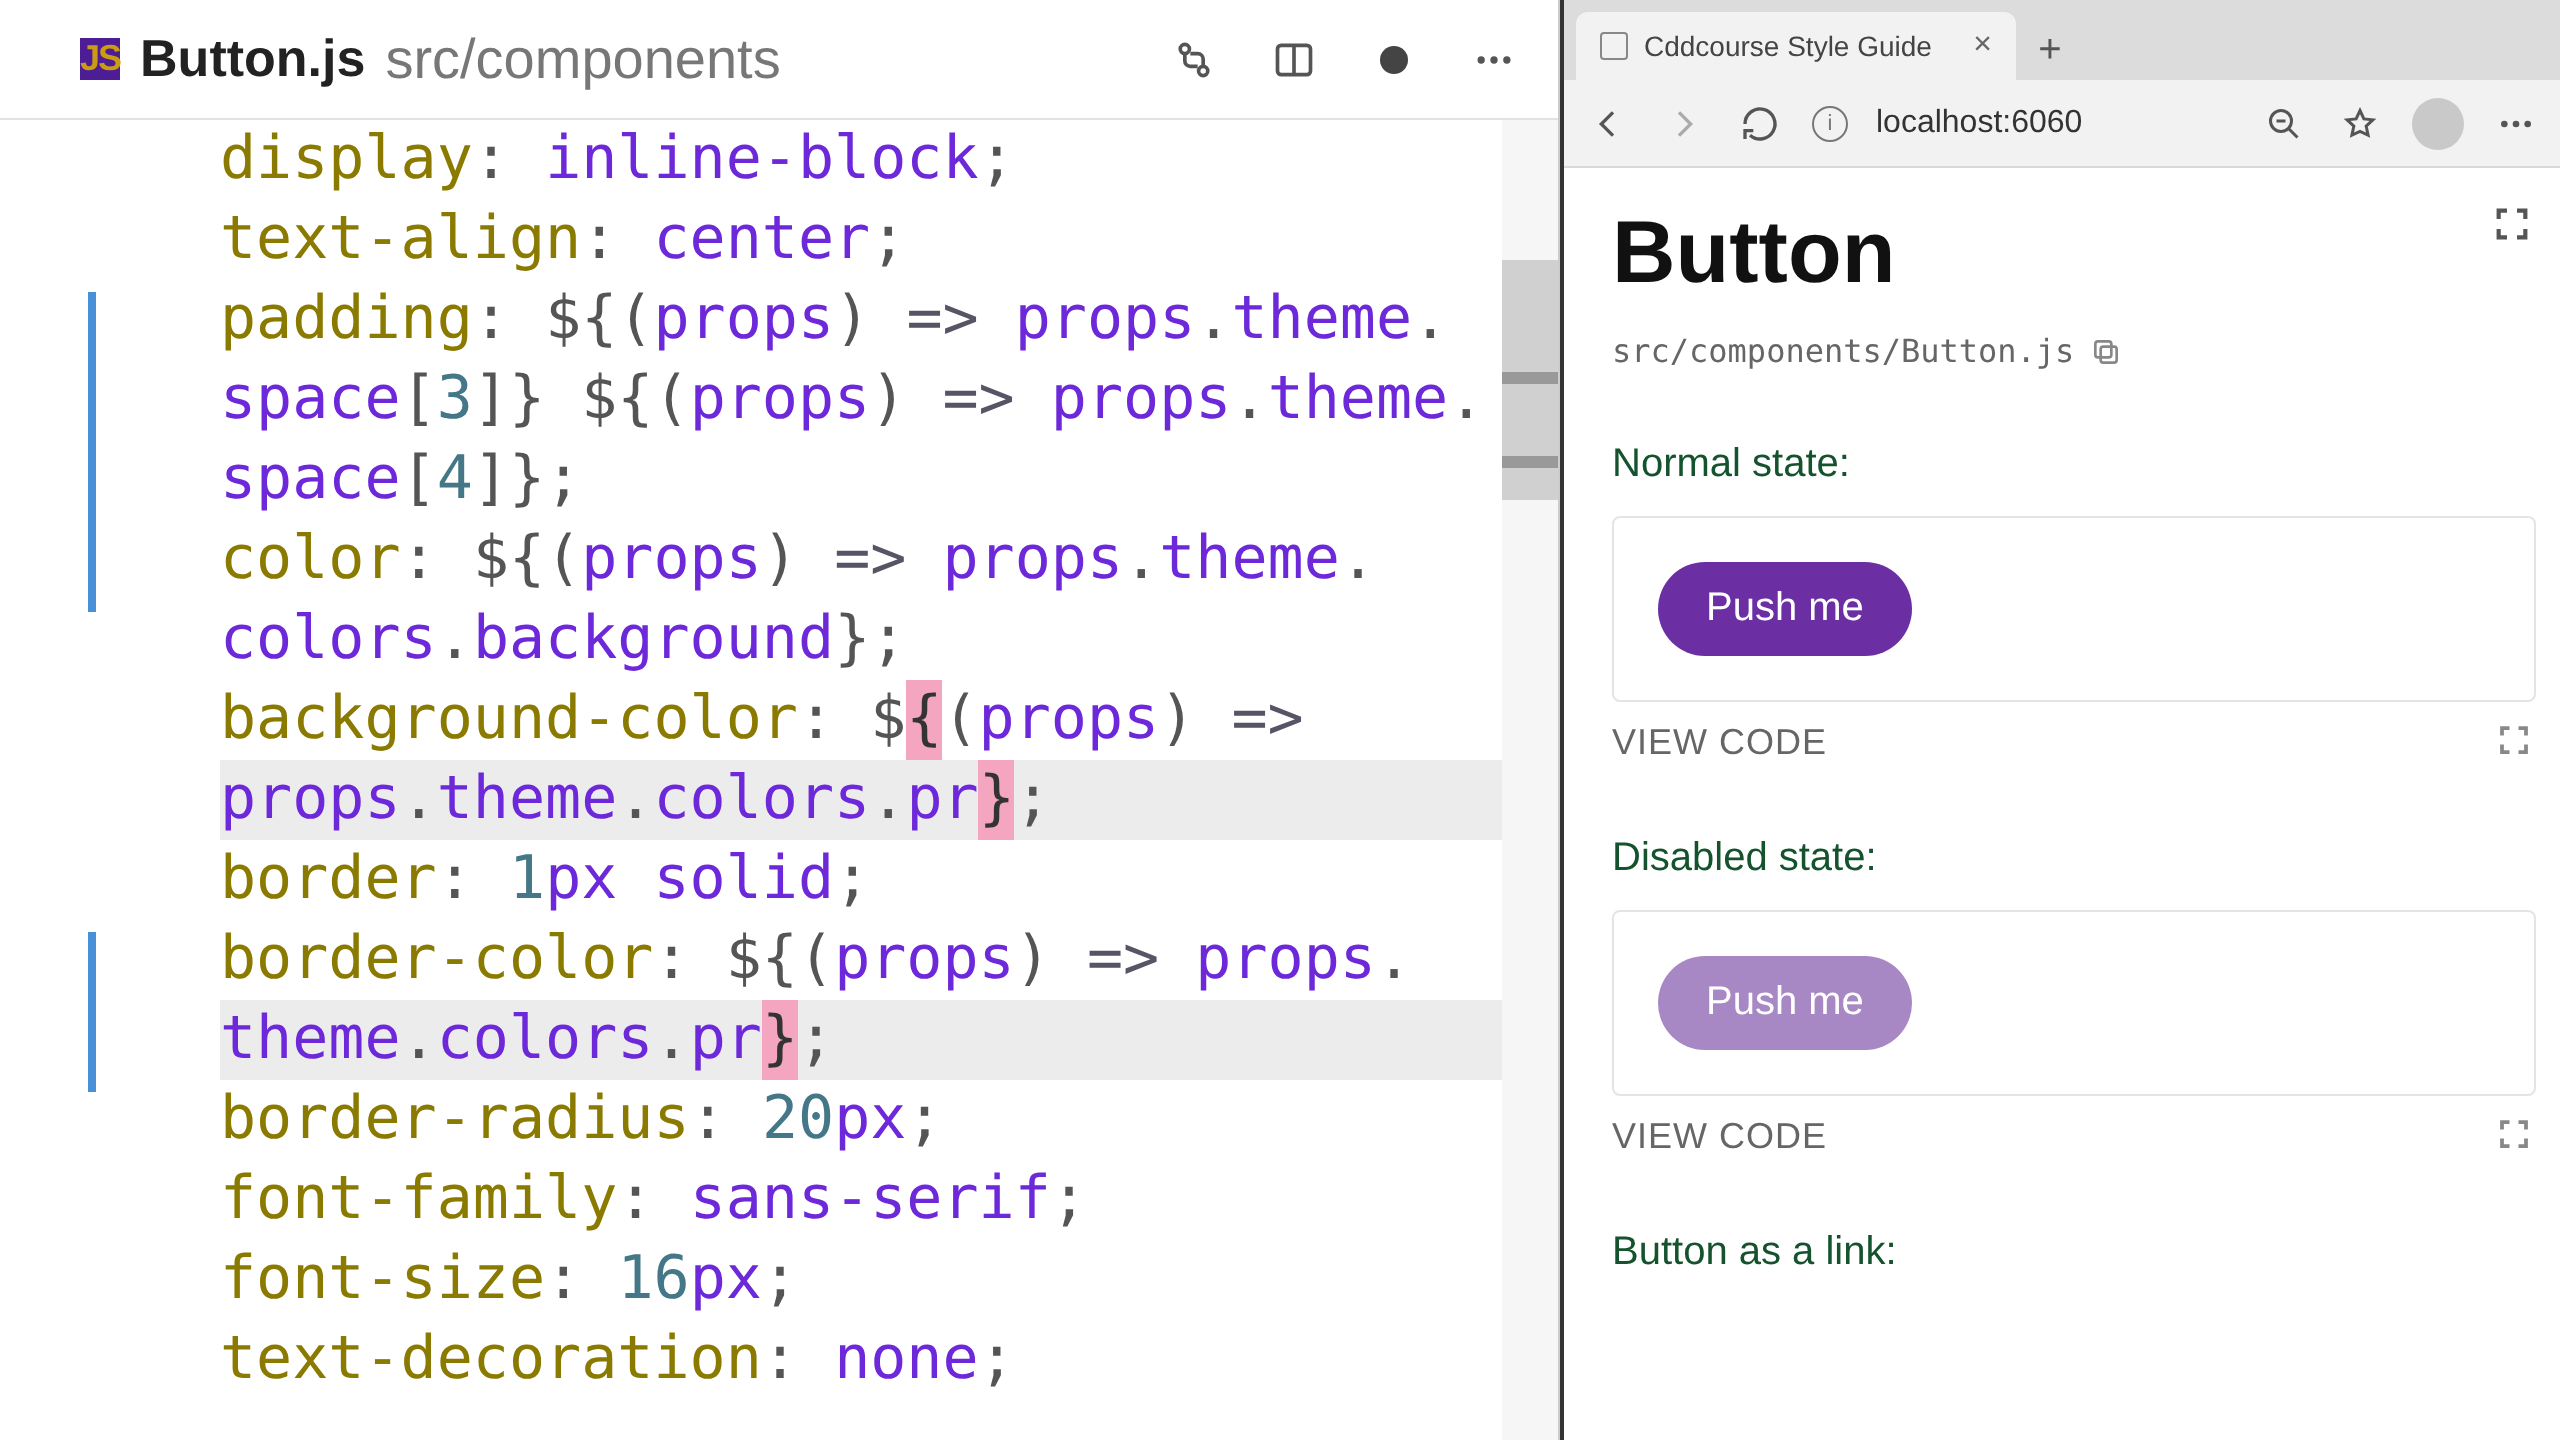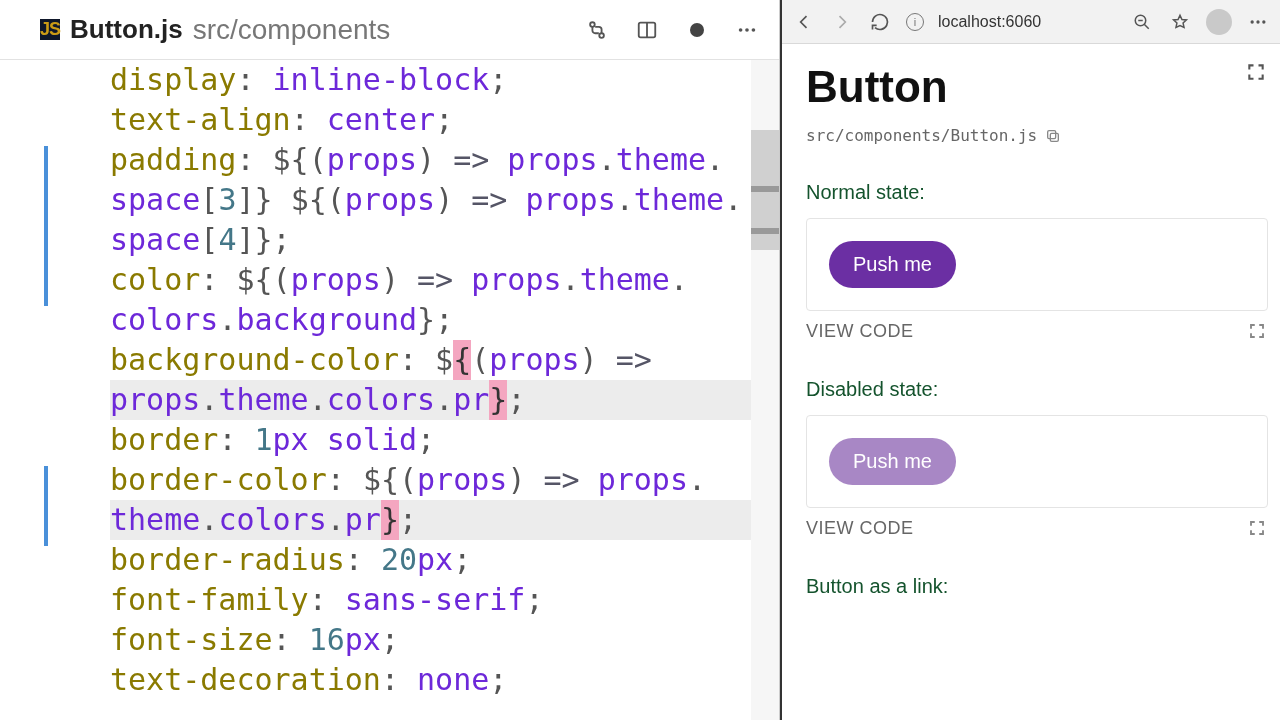--- a/index.html
+++ b/index.html
@@ -9,21 +9,21 @@
     display: flex;
     background: #fff;
   }
   
   .editor-pane { width: 780px; display:flex; flex-direction:column; border-right:1px solid #ccc; }
   .editor-tabs {
     height: 60px; display:flex; align-items:center; padding:0 18px 0 40px;
     border-bottom:1px solid #e2e2e2;
   }
   .js-badge {
-    background:#0f172a; color:#cb9b16; font-weight:700; font-size:18px;
+    background:#4c1d95; color:#cb9b16; font-weight:700; font-size:18px;
     margin-right:10px; letter-spacing:-1px;
   }
   .tab-filename { font-weight:700; font-size:26px; color:#222; margin-right:10px;}
   .tab-path { font-size:28px; color:#777; }
   .tab-spacer { flex:1; }
   .tab-icon { width:28px; height:28px; margin-left:22px; display:flex; align-items:center; justify-content:center; color:#555;}
   .dot { width:14px; height:14px; border-radius:50%; background:#444; }
   .editor-body { flex:1; display:flex; position:relative; overflow:hidden;}
   .gutter { width:50px; position:relative;}
   .gutter-bar { position:absolute; left:44px; width:4px; background:#4a90d9; }
@@ -79,21 +79,21 @@
   .sg-section { margin-top:36px;}
   .sg-label { font-size:20px; color:#14532d; margin-bottom:14px;}
   .sg-card {
     border:1px solid #e4e4e4; border-radius:4px; padding:22px;
   }
   .btn-push {
     background:#6b2fa3; color:#fff; border:none; border-radius:26px;
     padding:12px 24px; font-size:20px; font-family:sans-serif;
   }
   .btn-push.disabled { background:#a887c5; }
-  .sg-foot { display:flex; align-items:center; margin-top:10px;}
+  .sg-foot { display:flex; margin-top:10px;}
   .view-code { font-size:18px; color:#666; letter-spacing:0.5px;}
   .corner-icon {width:20px;height:20px;color:#888; margin-left:auto;}
   svg { display:block; }
 </style>
 </head>
 <body>
 
 <div class="editor-pane">
   <div class="editor-tabs">
     <span class="js-badge">JS</span>
@@ -134,20 +134,28 @@
     <div class="code" id="code"><div class="line"><span class="prop">display</span><span class="punc">: </span><span class="ident">inline-block</span><span class="punc">;</span></div><div class="line"><span class="prop">text-align</span><span class="punc">: </span><span class="ident">center</span><span class="punc">;</span></div><div class="line"><span class="prop">padding</span><span class="punc">: </span><span class="punc">${</span><span class="punc">(</span><span class="ident">props</span><span class="punc">) </span><span class="arrow">=&gt;</span><span class="ident"> props</span><span class="punc">.</span><span class="ident">theme</span><span class="punc">.</span></div><div class="line"><span class="ident">space</span><span class="punc">[</span><span class="num">3</span><span class="punc">]} </span><span class="punc">${</span><span class="punc">(</span><span class="ident">props</span><span class="punc">) </span><span class="arrow">=&gt;</span><span class="ident"> props</span><span class="punc">.</span><span class="ident">theme</span><span class="punc">.</span></div><div class="line"><span class="ident">space</span><span class="punc">[</span><span class="num">4</span><span class="punc">]}</span><span class="punc">;</span></div><div class="line"><span class="prop">color</span><span class="punc">: </span><span class="punc">${</span><span class="punc">(</span><span class="ident">props</span><span class="punc">) </span><span class="arrow">=&gt;</span><span class="ident"> props</span><span class="punc">.</span><span class="ident">theme</span><span class="punc">.</span></div><div class="line"><span class="ident">colors</span><span class="punc">.</span><span class="ident">background</span><span class="punc">}</span><span class="punc">;</span></div><div class="line"><span class="prop">background-color</span><span class="punc">: </span><span class="punc">$</span><span class="pink-caret">{</span><span class="punc">(</span><span class="ident">props</span><span class="punc">) </span><span class="arrow">=&gt;</span></div><div class="line hl-line"><span class="ident">props</span><span class="punc">.</span><span class="ident">theme</span><span class="punc">.</span><span class="ident">colors</span><span class="punc">.</span><span class="ident">pr</span><span class="pink-caret">}</span><span class="punc">;</span></div><div class="line"><span class="prop">border</span><span class="punc">: </span><span class="num">1</span><span class="ident">px solid</span><span class="punc">;</span></div><div class="line"><span class="prop">border-color</span><span class="punc">: </span><span class="punc">${</span><span class="punc">(</span><span class="ident">props</span><span class="punc">) </span><span class="arrow">=&gt;</span><span class="ident"> props</span><span class="punc">.</span></div><div class="line hl-line"><span class="ident">theme</span><span class="punc">.</span><span class="ident">colors</span><span class="punc">.</span><span class="ident">pr</span><span class="pink-caret">}</span><span class="punc">;</span></div><div class="line"><span class="prop">border-radius</span><span class="punc">: </span><span class="num">20</span><span class="ident">px</span><span class="punc">;</span></div><div class="line"><span class="prop">font-family</span><span class="punc">: </span><span class="ident">sans-serif</span><span class="punc">;</span></div><div class="line"><span class="prop">font-size</span><span class="punc">: </span><span class="num">16</span><span class="ident">px</span><span class="punc">;</span></div><div class="line"><span class="prop">text-decoration</span><span class="punc">: </span><span class="ident">none</span><span class="punc">;</span></div></div>
     <div class="minimap">
       <div class="minimap-thumb"></div>
       <div class="minimap-mark" style="top:126px"></div>
       <div class="minimap-mark" style="top:168px"></div>
     </div>
   </div>
 </div>
 
 <div class="browser-pane">
+  <div class="browser-tabs">
+    <div class="browser-tab">
+      <span class="page-icon"></span>
+      <span>Cddcourse Style Guide</span>
+      <span class="tab-close">×</span>
+    </div>
+    <div class="new-tab">+</div>
+  </div>
 
   <div class="browser-toolbar">
     <span class="tb-btn">
       <svg width="20" height="20" viewBox="0 0 24 24" fill="none" stroke="currentColor" stroke-width="2">
           <path d="M15 5l-7 7 7 7"></path>
         </svg>
     </span>
     <span class="tb-btn" style="opacity:.45">
       <svg width="20" height="20" viewBox="0 0 24 24" fill="none" stroke="currentColor" stroke-width="2">
           <path d="M9 5l7 7-7 7"></path>

